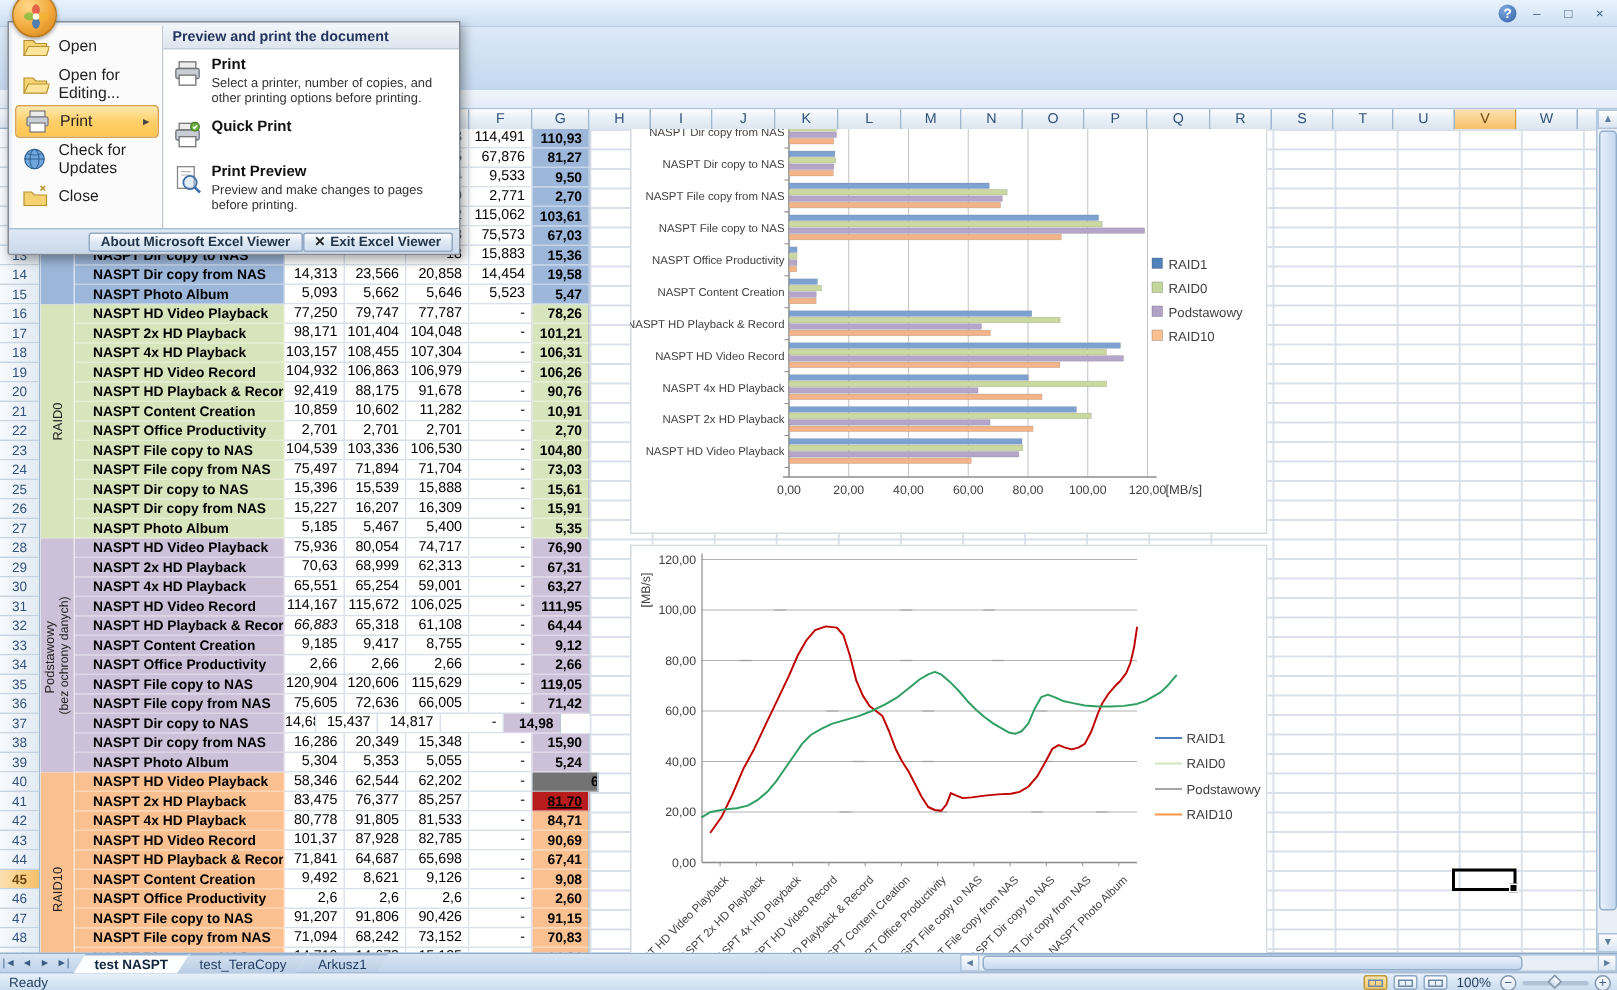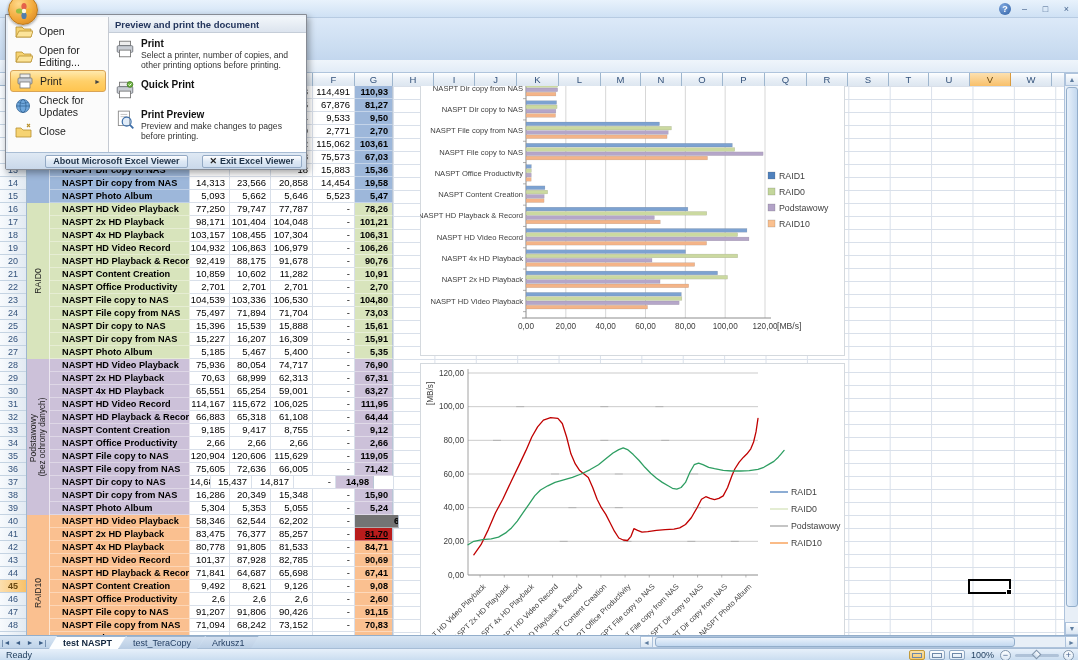--- a/index.html
+++ b/index.html
@@ -113,21 +113,21 @@
 .marrow{position:absolute;right:4px;font-size:7px;color:#444}
 #submenu{position:absolute;left:103px;top:2px;width:197px;height:136px;background:#FFFFFF}
 #subheader{height:16px;line-height:16px;padding-left:6px;font-size:9.5px;font-weight:bold;color:#23355C;
   background:linear-gradient(#F2F6FA,#DCE4EE);border-bottom:1px solid #C5CDD8}
 .sitem{display:flex;gap:6px;padding:5px 4px 4px 6px}
 .sitem .sicon{width:20px;height:20px;flex:none;margin-top:1px}
 .stitle{font-size:10px;font-weight:bold;color:#111;line-height:12px}
 .sdesc{font-size:8.6px;color:#333;line-height:10px;width:158px}
 #menufooter{position:absolute;left:0px;bottom:0px;width:300px;height:17px;
   background:linear-gradient(#DFE9F4,#C9D8EA);border-top:1px solid #A9BDD4;display:flex;justify-content:flex-end;
-  align-items:center;gap:14px;padding-right:4px}
+  align-items:center;gap:0;padding-right:4px}
 .fbtn{height:13px;line-height:12px;padding:0 7px;font-size:9px;font-weight:bold;color:#1E3248;
   background:linear-gradient(#FEFEFF,#DDE8F4 50%,#CFDEF0);border:1px solid #93A9C4;border-radius:2px;
   display:flex;align-items:center;gap:3px}
 .xglyph{color:#222;font-weight:bold;font-size:9px}
 </style>
 </head>
 <body>
 
 <div id="app">
 
@@ -412,21 +412,21 @@
         <div class="trow" style="top: 312px; left: 23px;">
           <div class="cell cname" style="background: rgb(204, 193, 217);">NASPT HD Video Record</div>
           <div class="cell cnum" style="width: 40px;">114,167</div>
           <div class="cell cnum" style="width: 41px;">115,672</div>
           <div class="cell cnum" style="width: 42px;">106,025</div>
           <div class="cell cnum" style="width: 42px;">-</div>
           <div class="cell cavg" style="background: rgb(204, 193, 217);">111,95</div>
         </div>
         <div class="trow" style="top: 325px; left: 23px;">
           <div class="cell cname" style="background: rgb(204, 193, 217);">NASPT HD Playback &amp; Record</div>
-          <div class="cell cnum" style="width: 40px;">66,883</div>
+          <div class="cell cnum" style="width: 40px; font-style: italic;">66,883</div>
           <div class="cell cnum" style="width: 41px;">65,318</div>
           <div class="cell cnum" style="width: 42px;">61,108</div>
           <div class="cell cnum" style="width: 42px;">-</div>
           <div class="cell cavg" style="background: rgb(204, 193, 217);">64,44</div>
         </div>
         <div class="trow" style="top: 338px; left: 23px;">
           <div class="cell cname" style="background: rgb(204, 193, 217);">NASPT Content Creation</div>
           <div class="cell cnum" style="width: 40px;">9,185</div>
           <div class="cell cnum" style="width: 41px;">9,417</div>
           <div class="cell cnum" style="width: 42px;">8,755</div>

